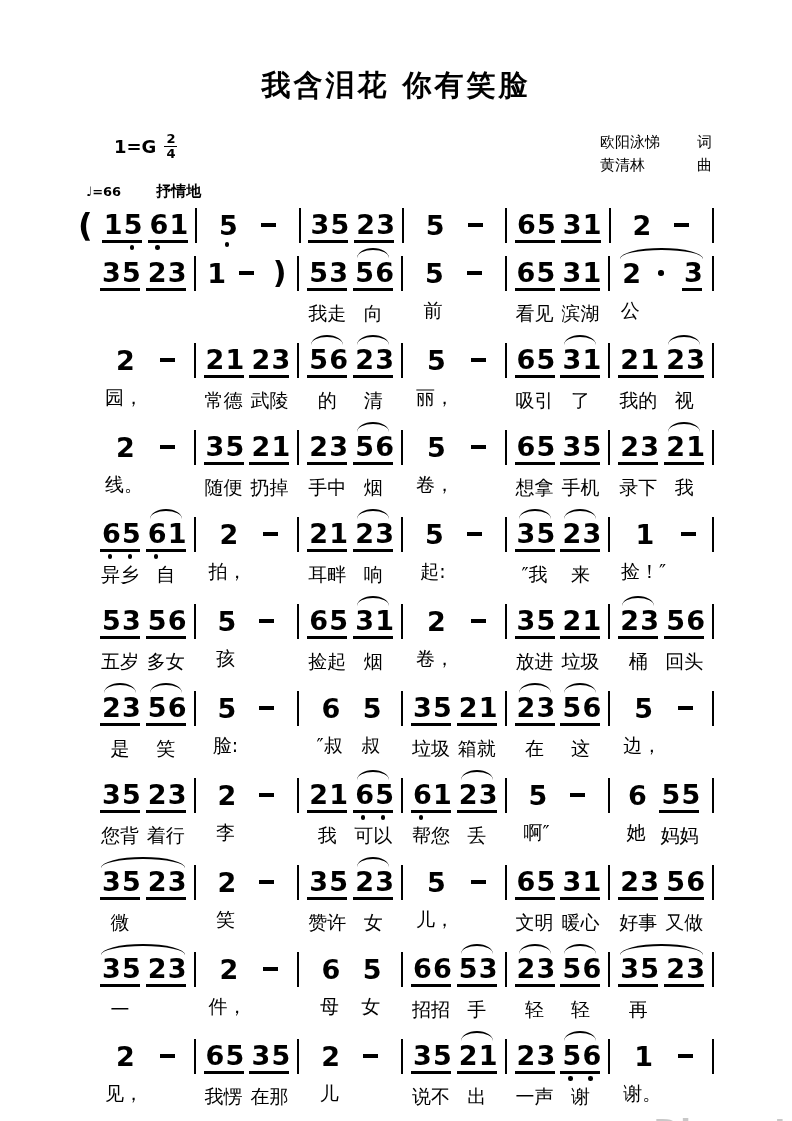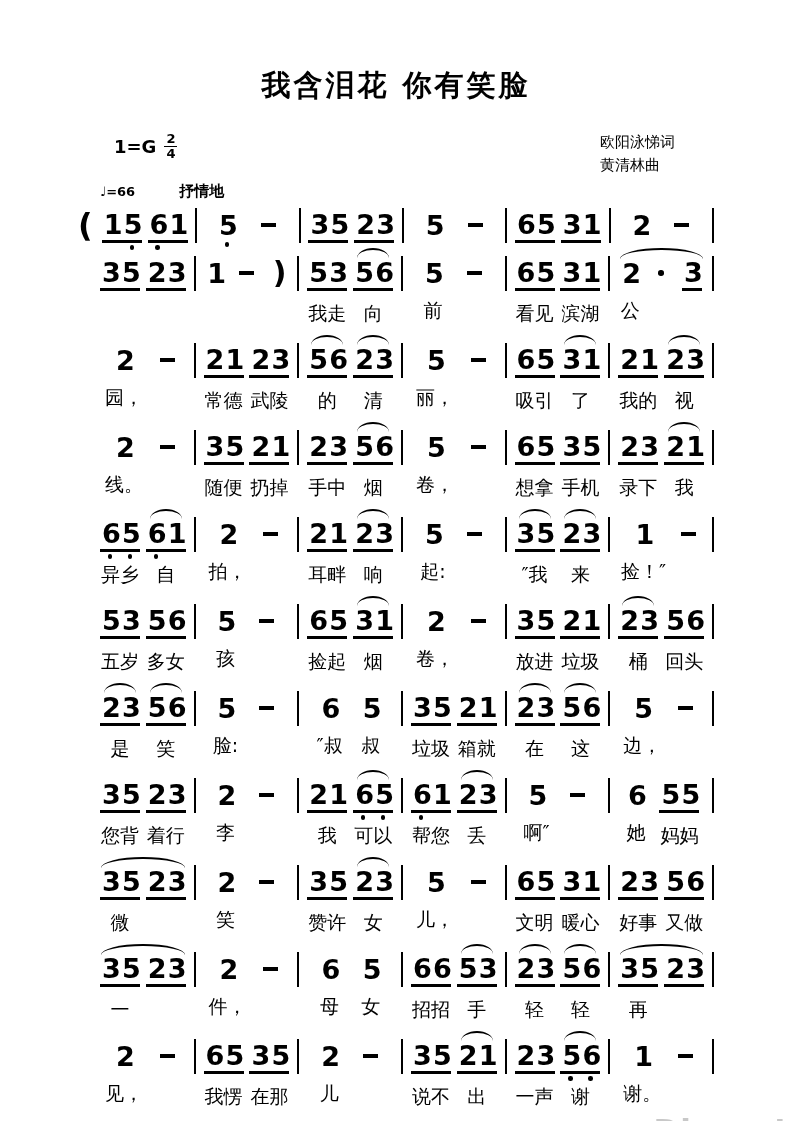--- a/index.html
+++ b/index.html
@@ -19,27 +19,27 @@
   }
   .keysig {
     position:absolute; top:132px; left:94px; font-size:18px; font-weight:bold;
     display:flex; align-items:center; gap:8px;margin-left:20px;
   }
   .frac { display:inline-flex; flex-direction:column; align-items:center;
     font-size:13px; font-weight:bold; line-height:1.1; }
   .frac .num { border-bottom:1.5px solid #000; padding:0 2px; }
   .credits { position:absolute; top:131px; left:600px;
     font-family:"Liberation Serif", serif; font-size:15px; }
-  .credit-row { display:flex; width:112px; line-height:1.55; }
+  .credit-row { display:flex; justify-content:space-between; width:112px; line-height:1.55; }
   .tempo {
-    position:absolute; top:182px; left:100px;
-    display:flex; align-items:baseline; gap:44px;
+    position:absolute; top:182px; left:86px;
+    display:flex; align-items:baseline; gap:21px;
   }
   .tempo .bpm { font-size:13px; font-weight:bold; }
-  .tempo .expr { font-size:15px; font-weight:bold; }
+  .tempo .expr { font-size:15px; font-weight:bold;margin-left:14px; }
   .score { position:absolute; top:200px; left:78px; width:636px; }
   .system { display:flex; align-items:flex-start; margin-bottom:8px; }
   .system.pad { padding-left:14px; }
   .system.nolyrics { margin-bottom:-3px; }
   .prefix { width:16px; font-size:32px; font-weight:bold; line-height:1; margin-top:9px; flex:none; }
   .measure { flex:1; display:flex; justify-content:space-evenly; position:relative; padding:0 2px; min-width:0; }
   .wide-arc {
     position:absolute; top:0; left:9%; right:9%; height:11px;
     border-top:2px solid #000; border-radius:50% 50% 0 0 / 100% 100% 0 0;
   }

